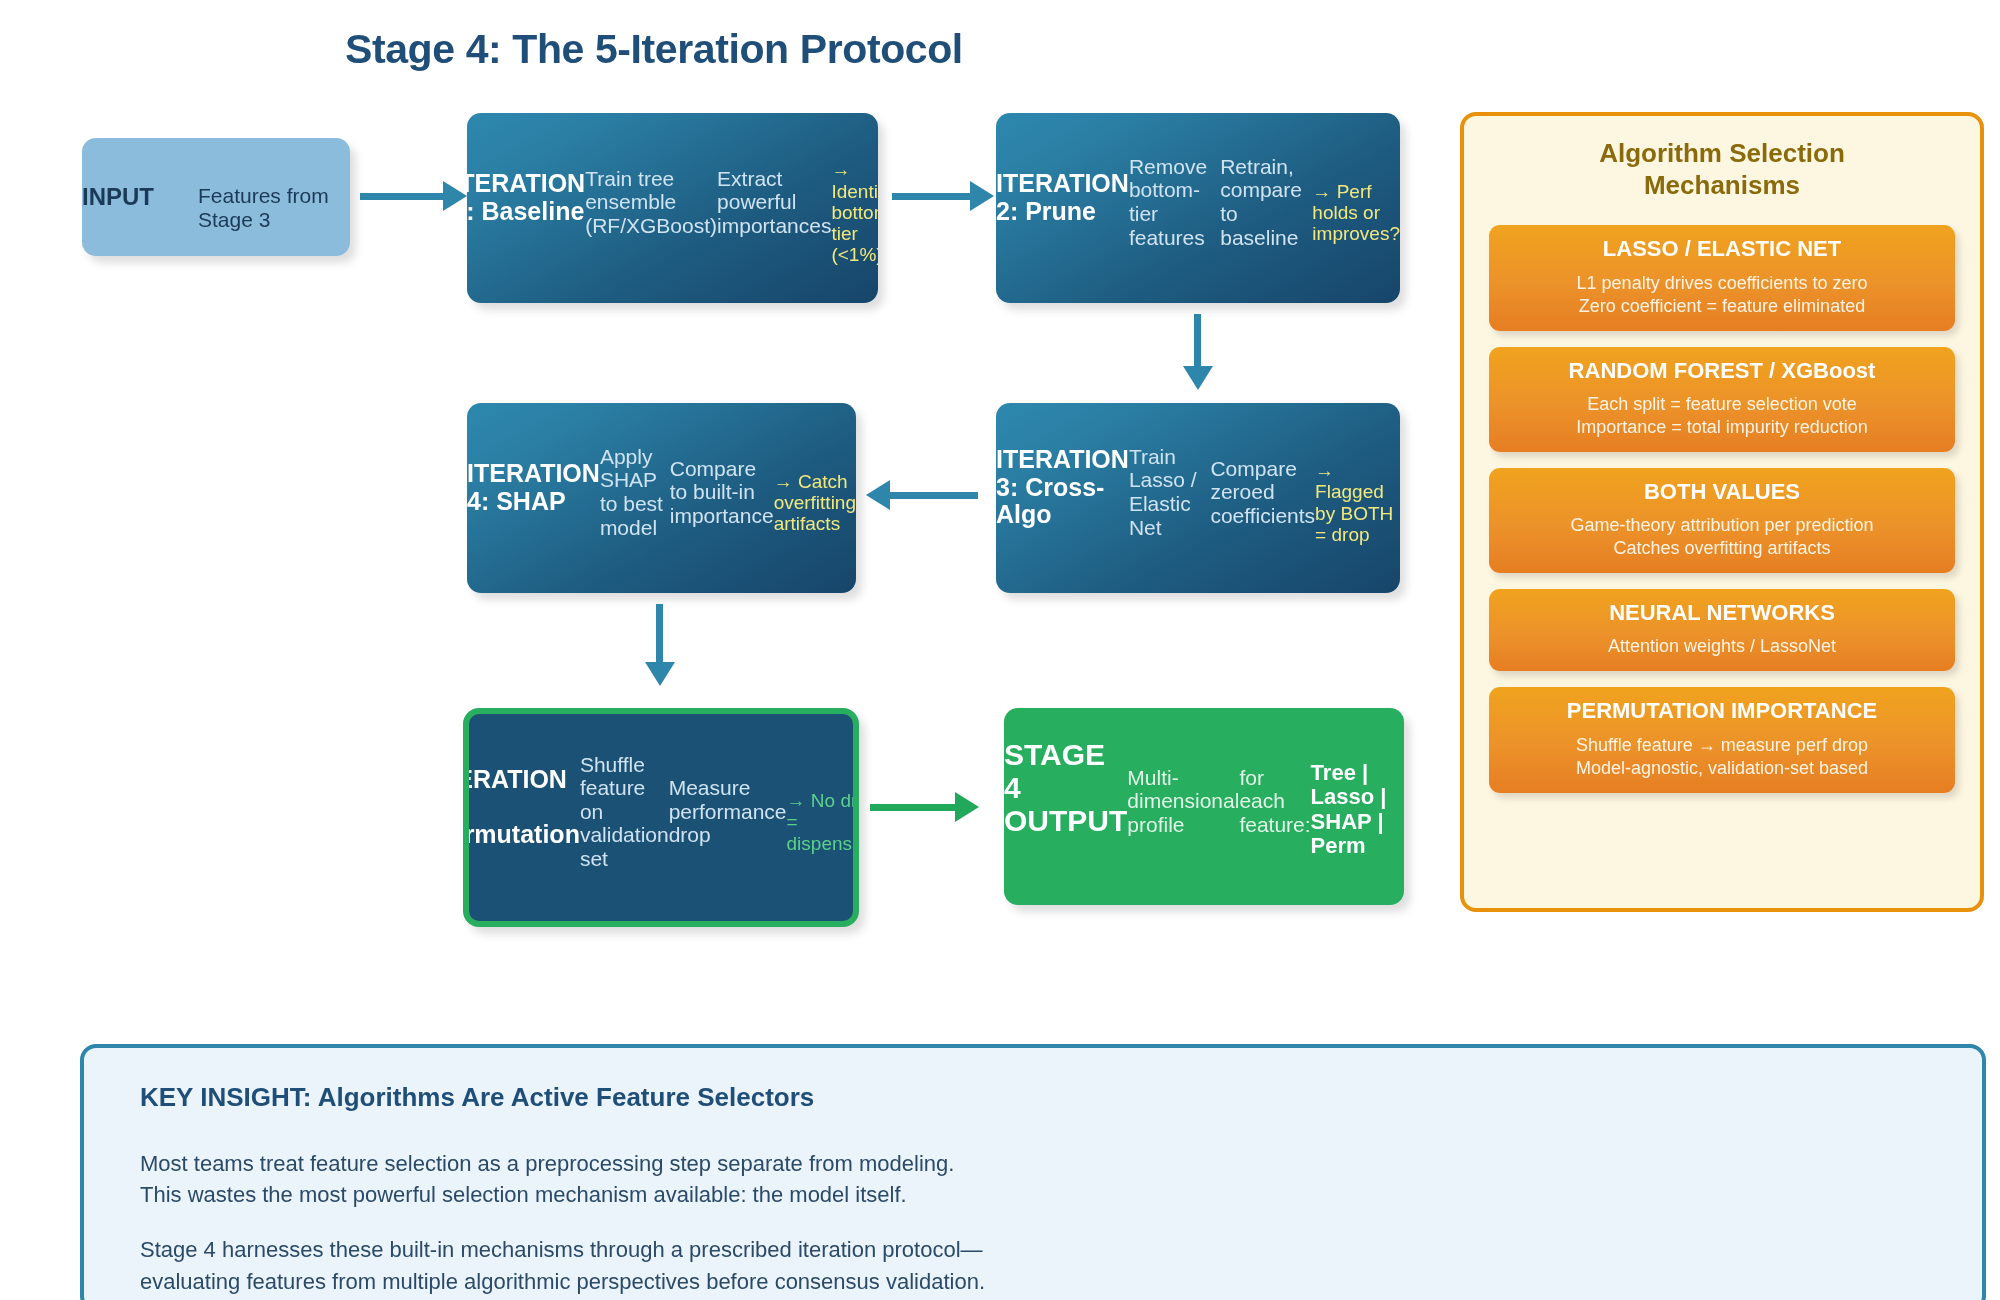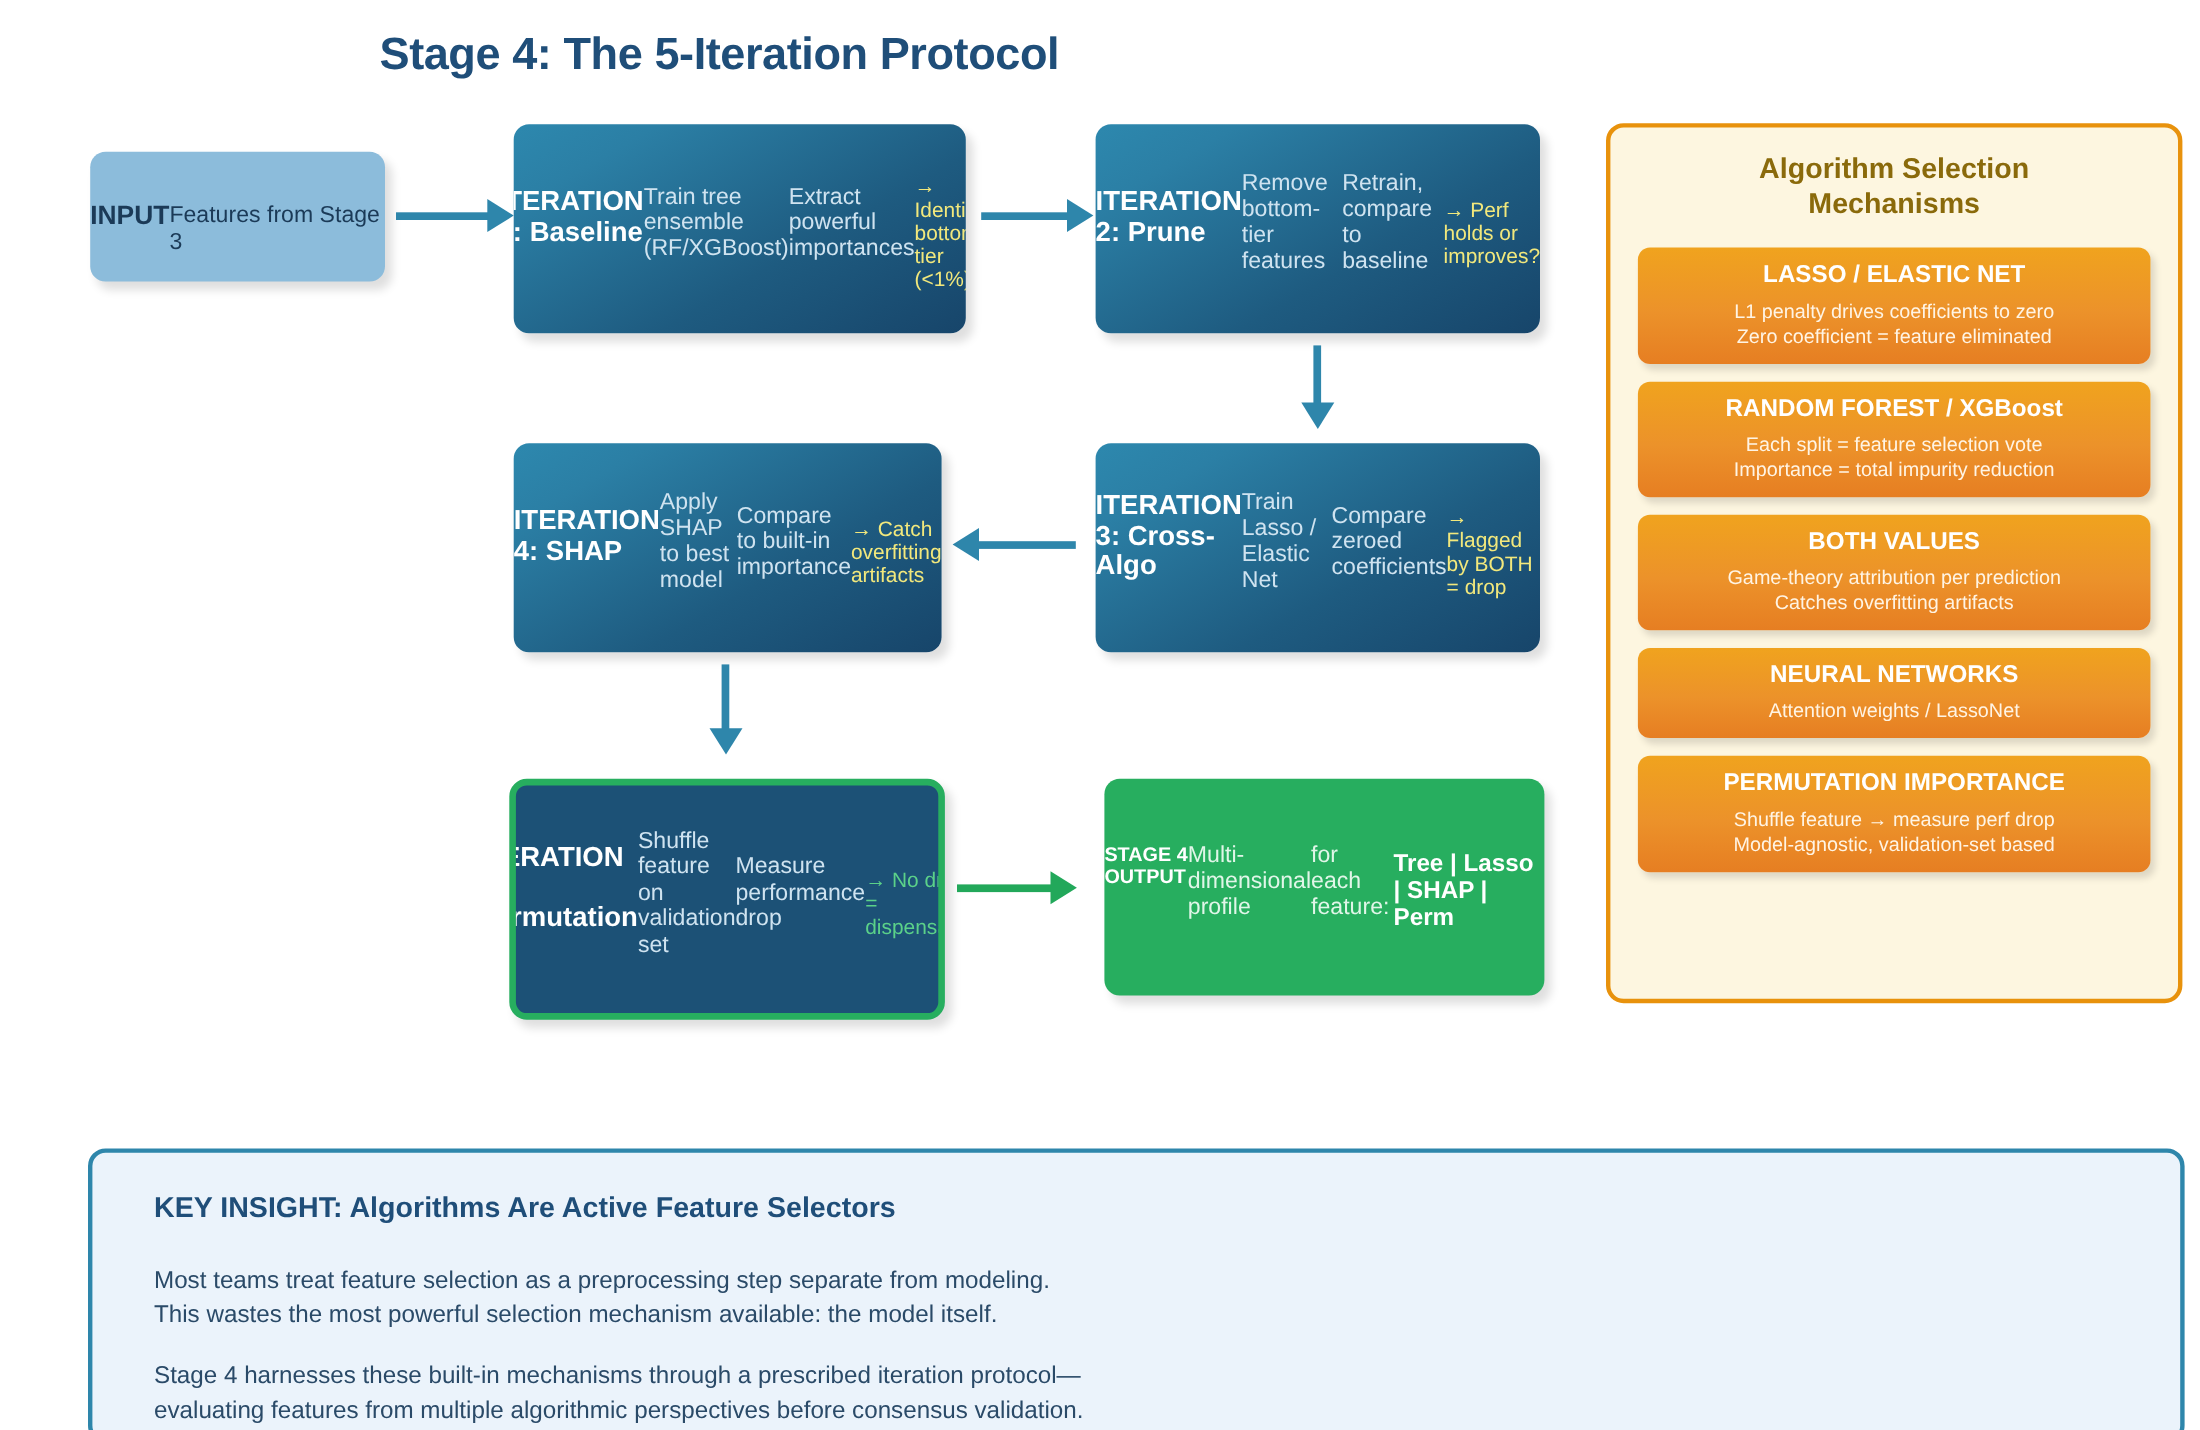--- a/index.html
+++ b/index.html
@@ -49,20 +49,21 @@
     font-size:19px;
     color:#F2E87C;
     line-height:1.12;
   }
 
   
   .input-box{
     left:82px; top:138px; width:268px; height:118px;
     background:#8CBCDB;
     border-radius:14px;
+    gap:44px;
   }
   .input-box .it{
     font-size:24px;font-weight:bold;color:#1B3A57;line-height:1.1;
   }
   .input-box .il{
     font-size:21px;color:#1B3A57;line-height:1.1;margin-top:21px;
   }
 
   
   .iter{
@@ -86,21 +87,21 @@
   #iter5 .bt{margin-bottom:21px;}
   #iter5 .bl{margin-bottom:12px;}
   #iter5 .bn{margin-top:9px;color:#5BD189;}
 
   
   #output{
     left:1004px; top:708px; width:400px; height:197px;
     background:#27AE5F;
     border-radius:14px;
   }
-  #output .bt{margin-bottom:38px;font-size:18px;}
+  #output .bt{margin-bottom:38px;font-size:30px;}
   #output .bl{color:#E0F6E8;margin-bottom:11px;}
   #output .bstrong{
     font-size:22px;font-weight:bold;color:#ffffff;line-height:1.1;margin-top:6px;
   }
 
   
   .arrow{position:absolute;}
   .a-line-h{position:absolute;height:7px;background:#2E86AB;}
   .a-line-v{position:absolute;width:7px;background:#2E86AB;}
   .a-head-r{

